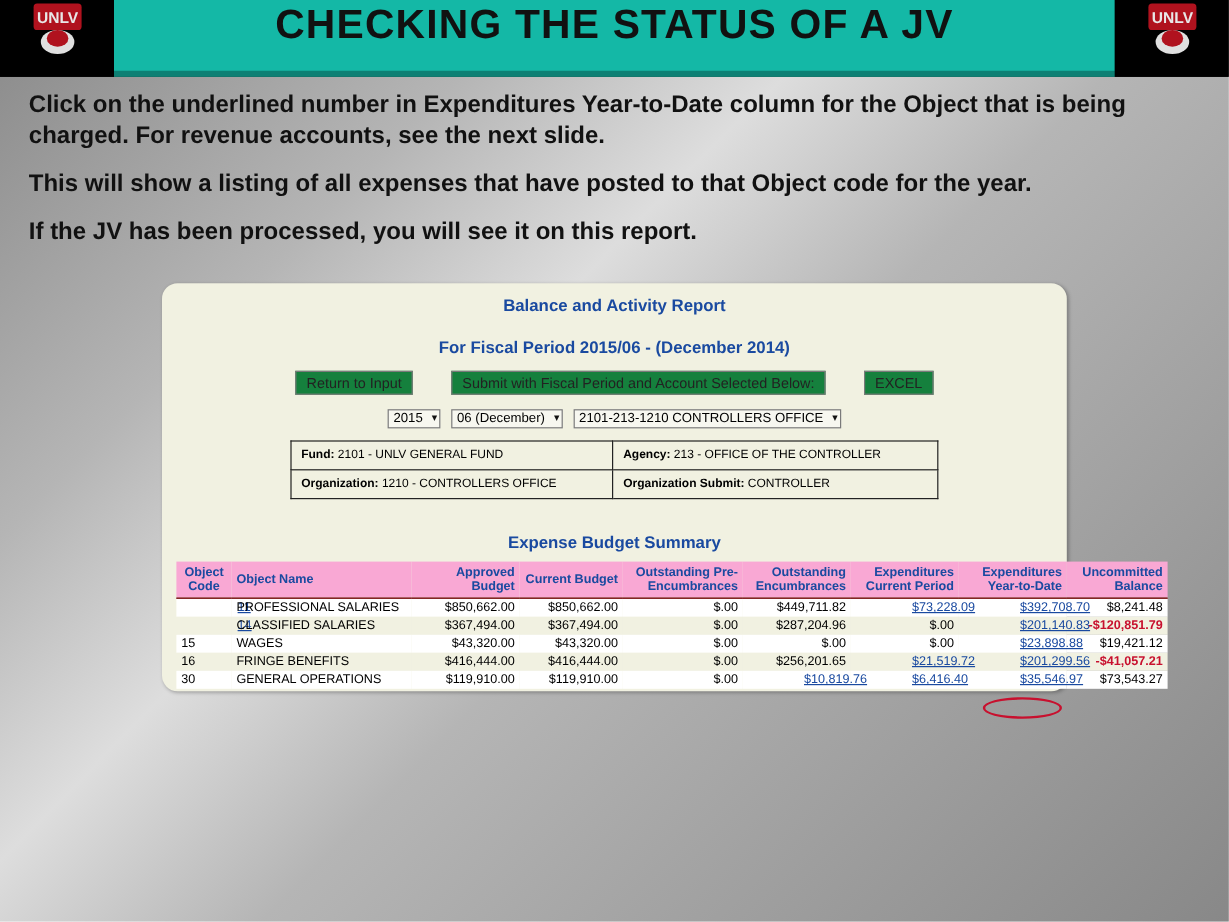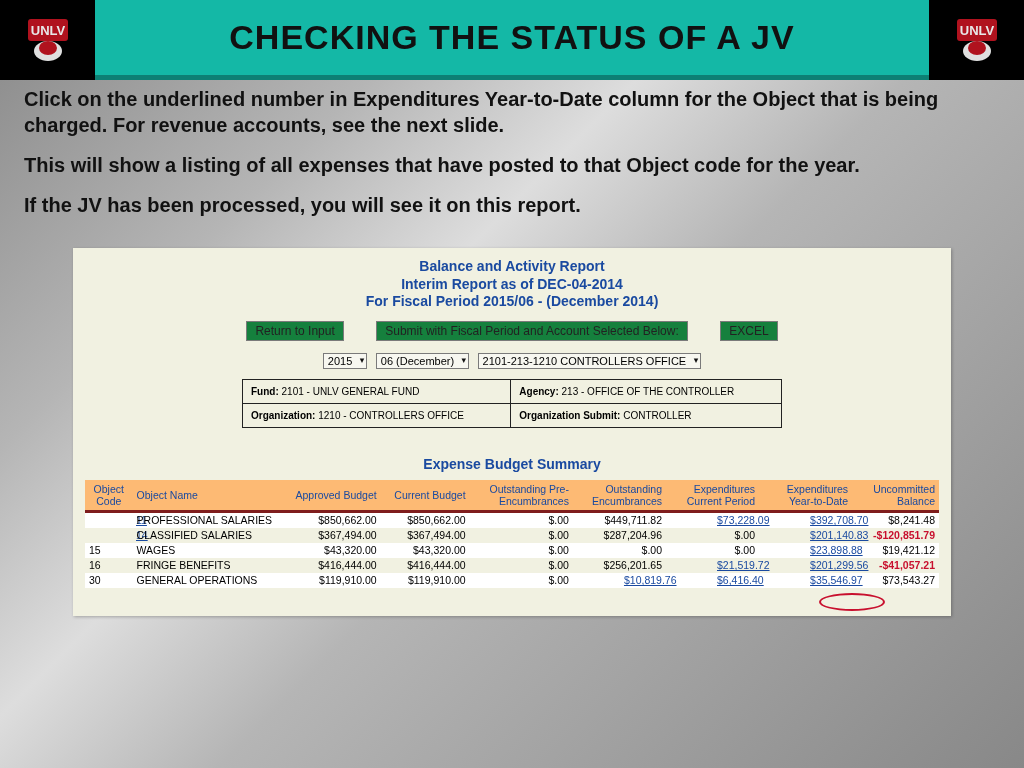--- a/index.html
+++ b/index.html
@@ -3,44 +3,45 @@
 <meta charset="utf-8">
 <style>
 * { box-sizing: border-box; margin: 0; padding: 0; }
 body {
   width: 1024px; height: 768px;
   font-family: Arial, Helvetica, sans-serif;
   background: linear-gradient(135deg, #888 0%, #b5b5b5 25%, #ddd 40%, #b5b5b5 55%, #888 100%);
   overflow: hidden;
 }
 .header {
-  display: flex; align-items: flex-start; height: 76px;
+  display: flex; align-items: flex-end; height: 64px;
   background: #000;
 }
 .logo-box {
   width: 95px; height: 80px; background: #000;
   display: flex; align-items: center; justify-content: center;
 }
 .title-bar {
   flex: 1; background: #14b8a6; height: 80px;
   display: flex; align-items: center; justify-content: center;
   border-bottom: 5px solid rgba(0,0,0,.3);
 }
 .title-bar h1 {
   font-family: "Arial Black", Arial, sans-serif;
   font-weight: 900; font-size: 34px; color: #111; letter-spacing: 1px;
 }
 .intro {
   padding: 10px 24px; font-size: 20px; font-weight: bold; color: #111; line-height: 1.3;
 }
 .intro p { margin-bottom: 14px; }
 .report {
-  margin: 6px auto 0; width: 878px; background: #f1f1e1;
+  margin: 6px auto 0; width: 754px; background: #f1f1e1;
   box-shadow: 1px 1px 3px rgba(0,0,0,.25);
-  padding: 10px 12px 28px;
+  padding: 10px 12px 2px;
+  border-radius: 13px;
 }
 .report-title { text-align: center; color: #1a4aa0; font-weight: bold; font-size: 14px; line-height: 1.25; margin-bottom: 10px; }
 .btn-row { text-align: center; margin-bottom: 10px; }
 .ui-btn {
   display: inline-block; border: 1px solid #7a7a7a; background: #15803d;
   color: #222; font-size: 12px; padding: 2px 8px; margin: 0 14px;
 }
 .sel-row { text-align: center; margin-bottom: 10px; }
 .ui-select {
   border: 1px solid #7a7a7a; background: #f7f7f0; font-size: 11px;
@@ -52,22 +53,22 @@
 .info-table {
   margin: 0 auto 28px; border-collapse: collapse; width: 540px;
 }
 .info-table td {
   border: 1px solid #222; font-size: 10px; padding: 6px 8px;
 }
 .info-label { font-weight: bold; }
 .section-title { text-align: center; color: #1a4aa0; font-weight: bold; font-size: 14px; margin-bottom: 8px; }
 .data-table { border-collapse: collapse; width: 100%; table-layout: fixed; }
 .data-table thead th {
-  background: #fdba74; color: #1a4aa0; font-size: 10.5px; font-weight: normal;
-  text-align: right; padding: 3px 4px; border-bottom: 3px solid #7f1d1d;
+  background: #f9a8d4; color: #1a4aa0; font-size: 10.5px; font-weight: bold;
+  text-align: right; padding: 3px 4px; border-bottom: 1px solid #7f1d1d;
 }
 .data-table thead th.l { text-align: left; }
 .data-table thead th.c { text-align: center; }
 .data-table tbody td {
   font-size: 10.5px; padding: 1.5px 4px; text-align: right; white-space: nowrap;
 }
 .data-table tbody td.l { text-align: left; }
 .data-table tbody tr:nth-child(odd) { background: #ffffff; }
 .data-table tbody tr:nth-child(even) { background: #f1f1e1; }
 .link { color: #1a4aa0; text-decoration: underline; margin-left: 47px; }
@@ -107,21 +108,21 @@
 <div class="intro">
   <p>Click on the underlined number in Expenditures Year-to-Date column for the Object that is being charged.  For revenue accounts, see the next slide.</p>
   <p>This will show a listing of all expenses that have posted to that Object code for the year.</p>
   <p>If the JV has been processed, you will see it on this report.</p>
 </div>
 
 <div class="report-wrap">
 <div class="report">
   <div class="report-title">
     <span>Balance and Activity Report</span><br>
-    <span>Interim Report as of DEC-04-2014</span><br>
+    <br>
     <span>For Fiscal Period 2015/06 - (December  2014)</span>
   </div>
   <div class="btn-row">
     <span class="ui-btn">Return to Input</span>
     <span class="ui-btn">Submit with Fiscal Period and Account Selected Below:</span>
     <span class="ui-btn">EXCEL</span>
   </div>
   <div class="sel-row">
     <span class="ui-select">2015</span>
     <span class="ui-select">06  (December)</span>

